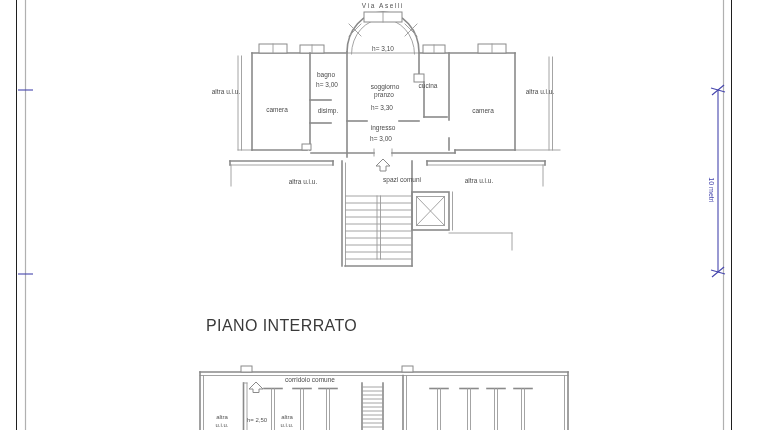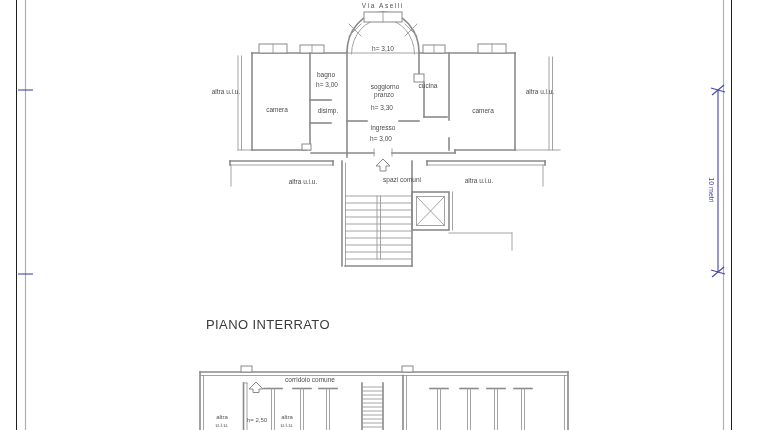--- a/index.html
+++ b/index.html
@@ -15,21 +15,21 @@
   .frameg{stroke:#b0b0b0;stroke-width:1.2;}
   .blue{stroke:#4545ad;stroke-width:1.1;fill:none;}
   .arrow{fill:#ffffff;stroke:#8a8a8a;stroke-width:1;}
   .lbl{
     position:absolute;transform:translateX(-50%);
     font-size:6.5px;line-height:1.15;color:#4b4b4b;white-space:nowrap;
   }
   .sm{font-size:6px;color:#555;}
   .spaced{letter-spacing:1.6px;font-size:6.5px;color:#525252;}
   .title{
-    position:absolute;font-size:13px;color:#3a3a3a;letter-spacing:0.4px;
+    position:absolute;font-size:16px;color:#3a3a3a;letter-spacing:0.4px;
     white-space:nowrap;
   }
   .vdim{
     position:absolute;color:#4545ad;font-size:7px;white-space:nowrap;
     transform:translate(-50%,-50%) rotate(90deg);
   }
 </style>
 </head>
 <body>
 

